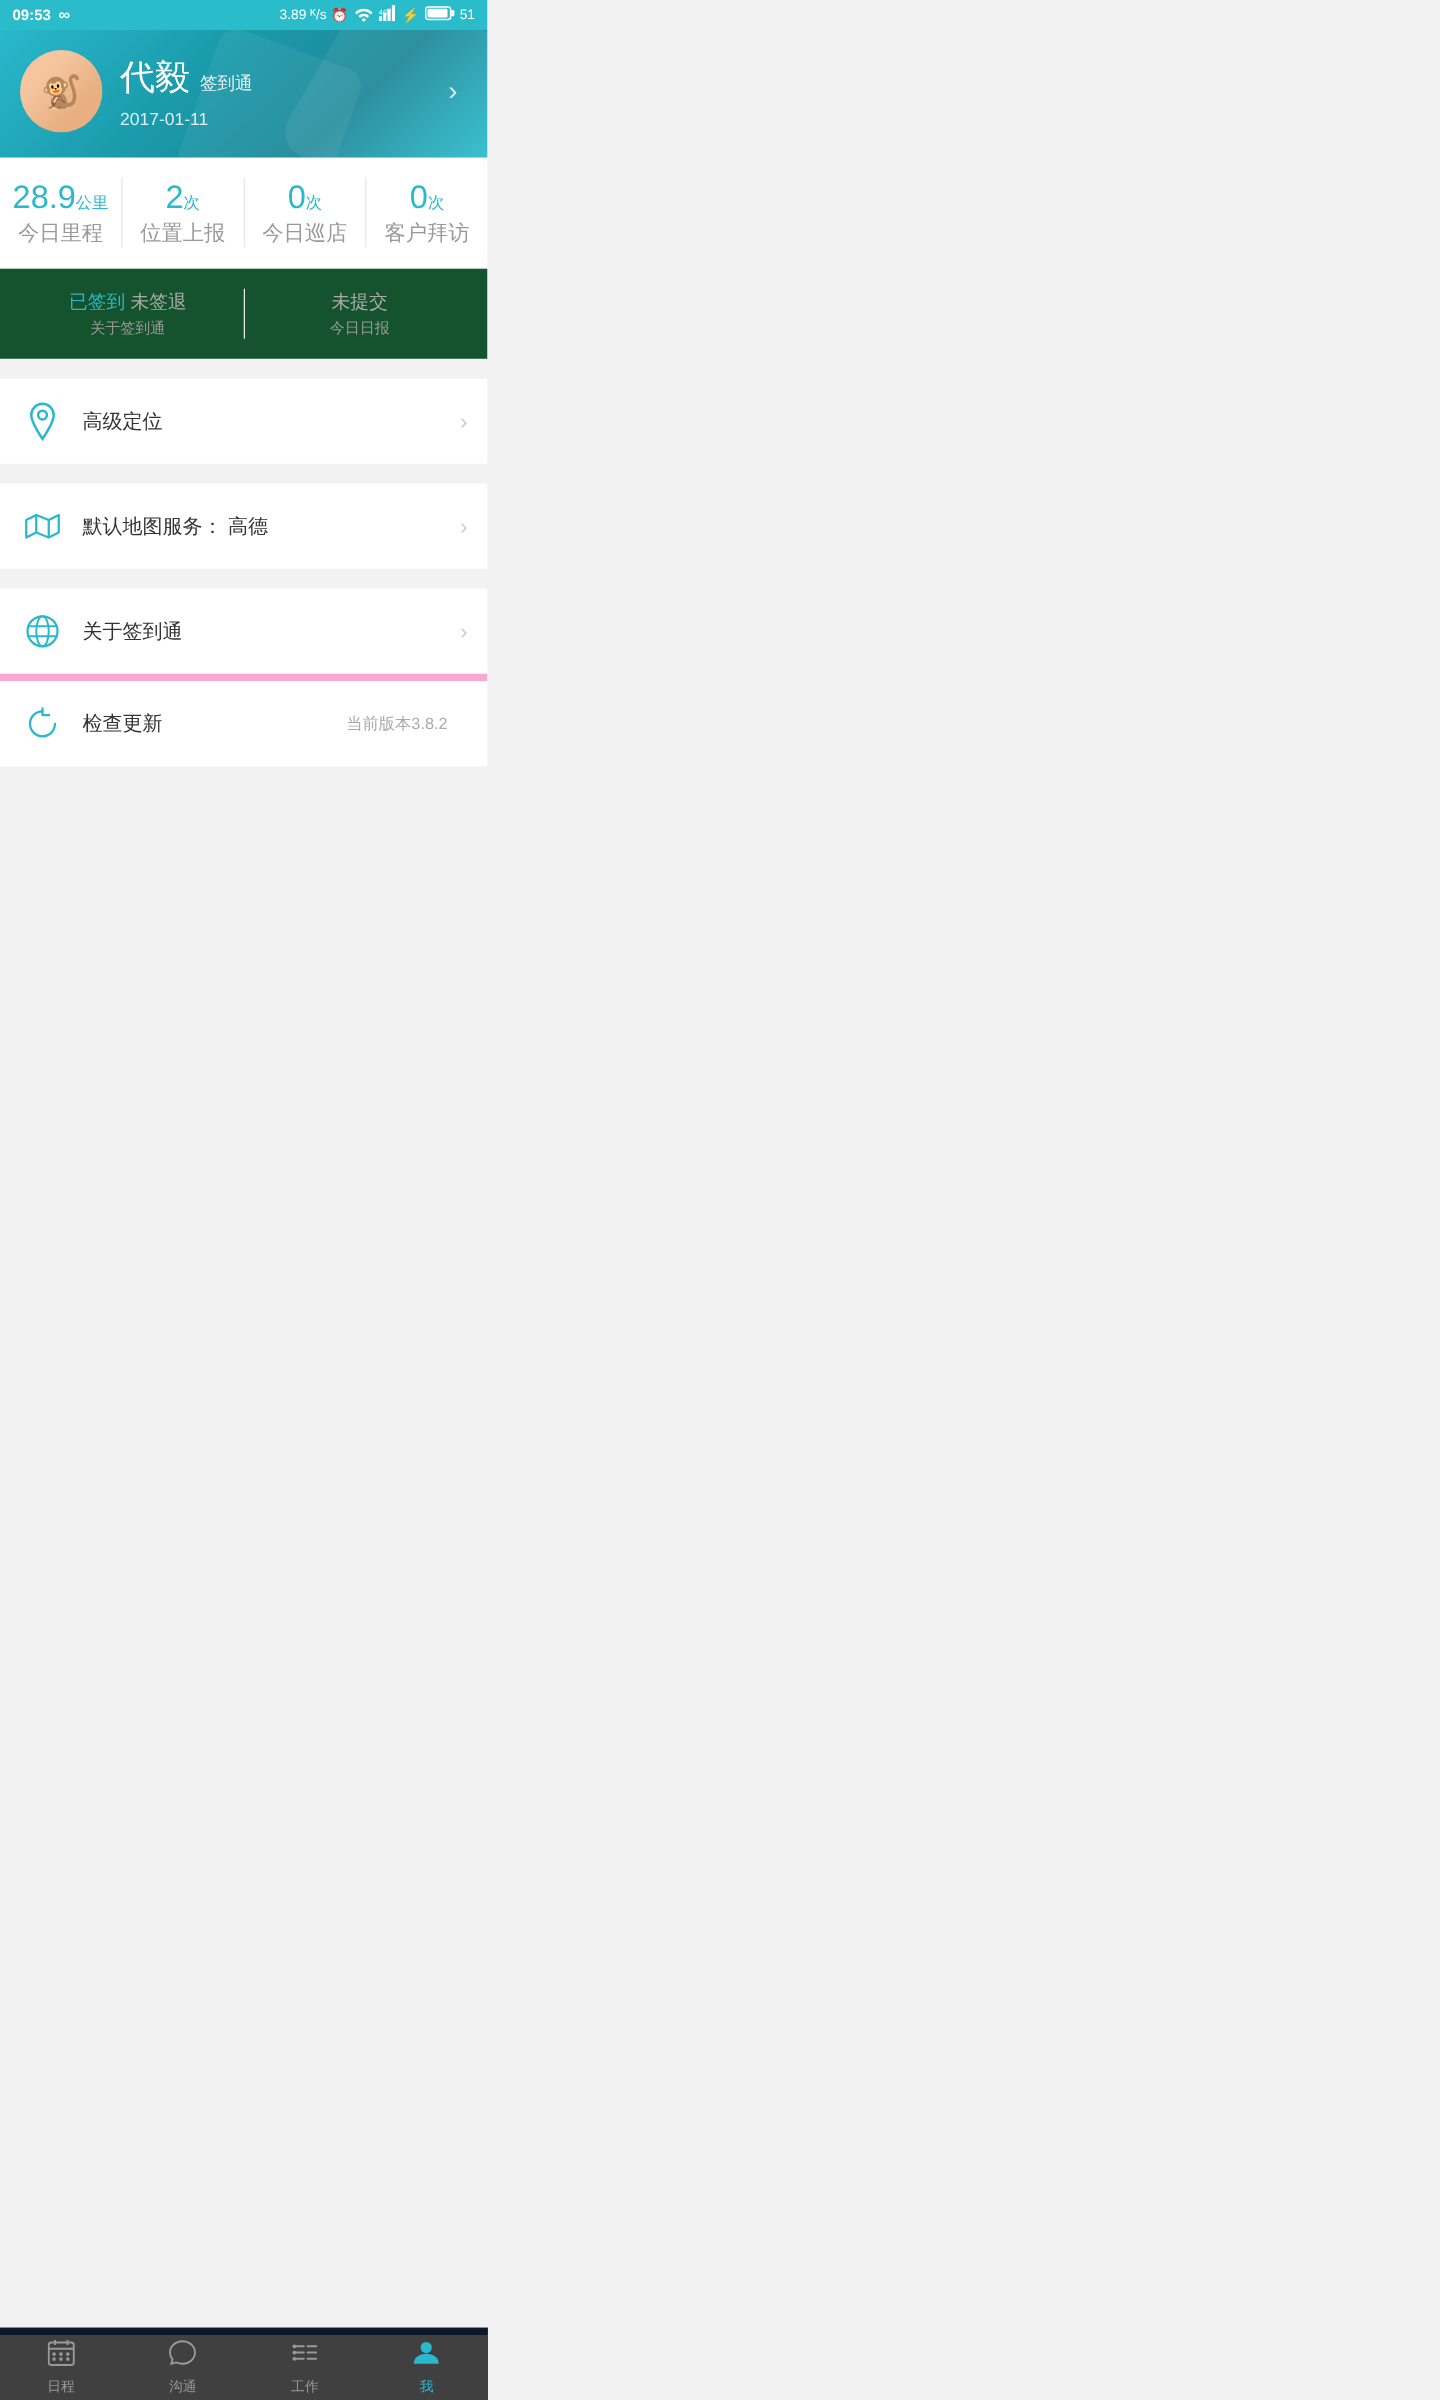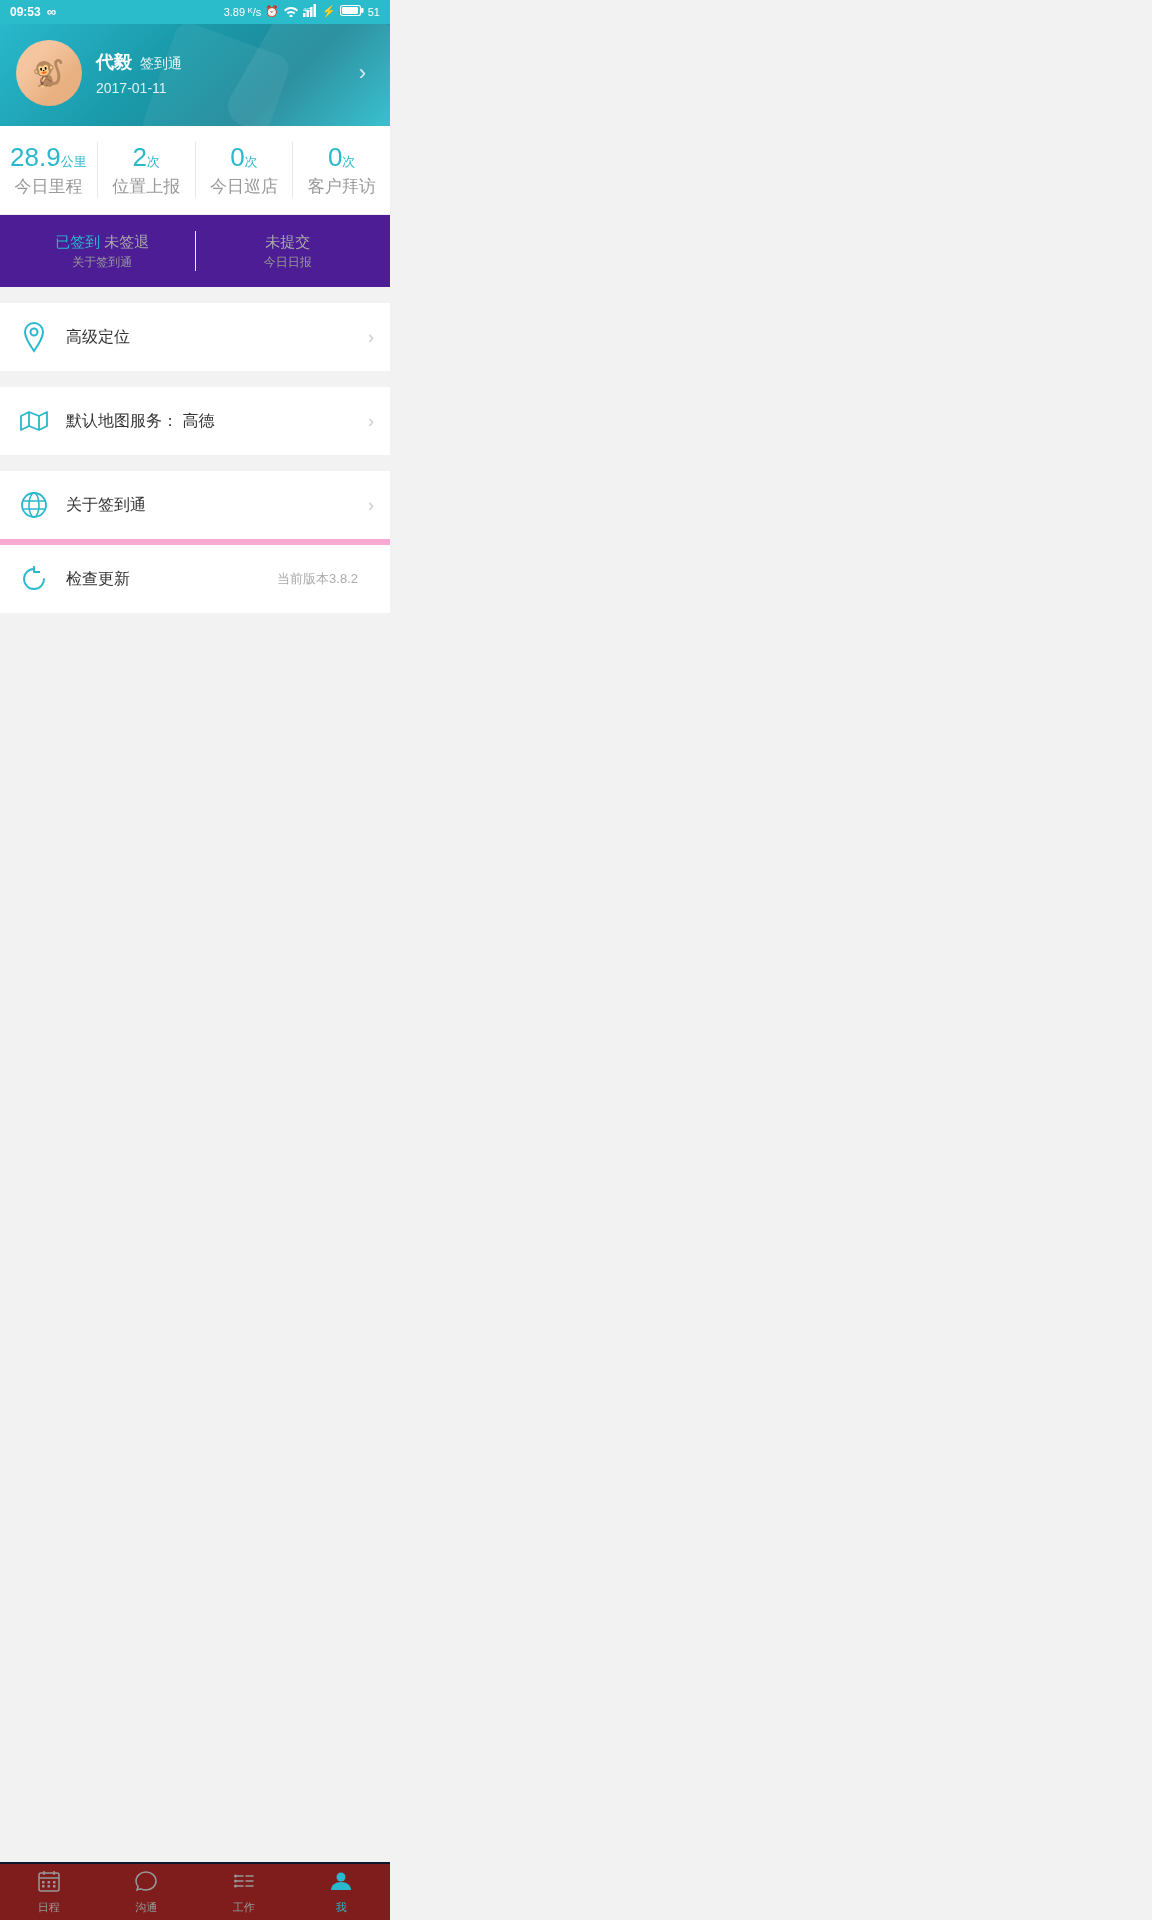--- a/index.html
+++ b/index.html
@@ -97,22 +97,22 @@
       font-size: 26px;
     }
     .user-info { color: white; }
     .user-name-row {
       display: flex;
       align-items: baseline;
       gap: 8px;
       margin-bottom: 6px;
     }
     .user-name {
-      font-size: 18px;
-      font-weight: 700;
+      font-size: 28px;
+      font-weight: 400;
     }
     .user-tag {
       font-size: 14px;
       opacity: 0.9;
     }
     .user-date {
       font-size: 14px;
       opacity: 0.85;
     }
     .header-arrow {
@@ -146,21 +146,21 @@
       color: #29b8cc;
     }
     .stat-label {
       font-size: 17px;
       color: #999;
       margin-top: 2px;
     }
 
     
     .attendance-section {
-      background: #4c1d95;
+      background: #14532d;
       display: flex;
       padding: 16px 10px;
       margin-bottom: 8px;
     }
     .attendance-item {
       flex: 1;
       text-align: center;
       border-right: 1px solid #e8e8e8;
     }
     .attendance-item:last-child { border-right: none; }
@@ -243,22 +243,22 @@
     .menu-section2 {
       background: white;
     }
 
     
     .bottom-nav {
       position: fixed;
       bottom: 0;
       width: 390px;
       height: 58px;
-      background: #7f1d1d;
-      border-top: 2px solid #0f172a;
+      background: #404040;
+      border-top: 6px solid #0f172a;
       display: flex;
     }
     .nav-item {
       flex: 1;
       display: flex;
       flex-direction: column;
       align-items: center;
       justify-content: center;
       gap: 3px;
       cursor: pointer;

